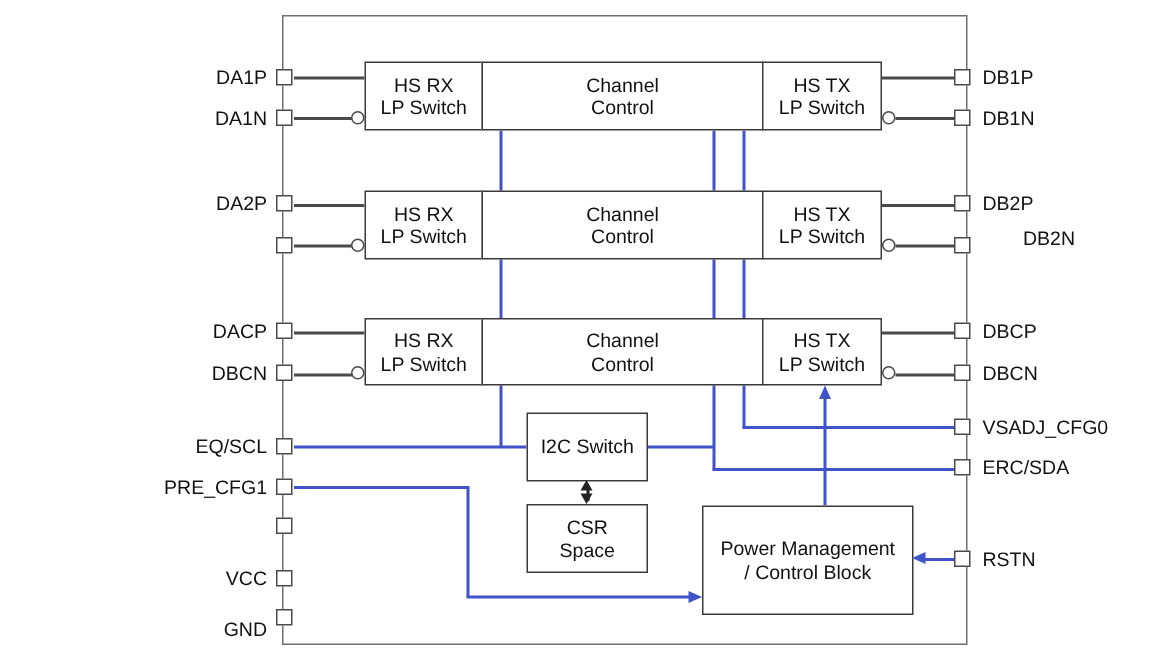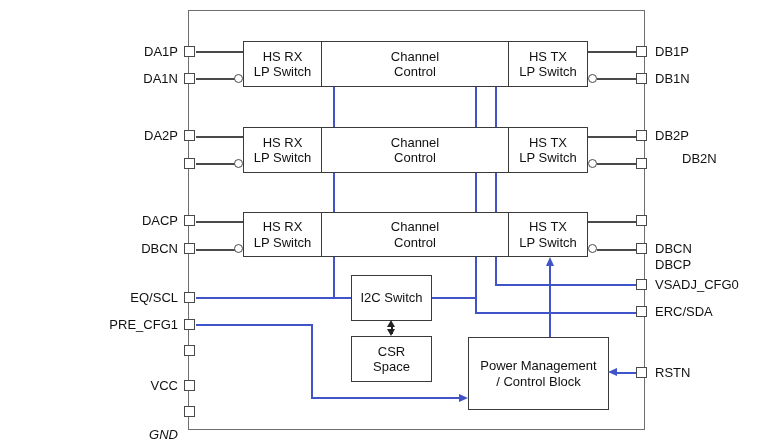--- a/index.html
+++ b/index.html
@@ -155,35 +155,35 @@
   <div class="pin" style="left:184px;top:406px;"></div>
 
   <div class="plabel pl-left" style="left:66px;top:44px;">DA1P</div>
   <div class="plabel pl-left" style="left:66px;top:71px;">DA1N</div>
   <div class="plabel pl-left" style="left:66px;top:128px;">DA2P</div>
   <div class="plabel pl-left" style="left:66px;top:213px;">DACP</div>
   <div class="plabel pl-left" style="left:66px;top:241px;">DBCN</div>
   <div class="plabel pl-left" style="left:66px;top:290px;">EQ/SCL</div>
   <div class="plabel pl-left" style="left:66px;top:317px;">PRE_CFG1</div>
   <div class="plabel pl-left" style="left:66px;top:378px;">VCC</div>
-  <div class="plabel pl-left" style="left:66px;top:427px;font-style:italic;">GND</div>
+  <div class="plabel pl-left" style="left:66px;top:412px;">GND</div>
 
   <div class="pin" style="left:636px;top:46px;"></div>
   <div class="pin" style="left:636px;top:73px;"></div>
   <div class="pin" style="left:636px;top:130px;"></div>
   <div class="pin" style="left:636px;top:158px;"></div>
   <div class="pin" style="left:636px;top:215px;"></div>
   <div class="pin" style="left:636px;top:243px;"></div>
   <div class="pin" style="left:636px;top:279px;"></div>
   <div class="pin" style="left:636px;top:306px;"></div>
   <div class="pin" style="left:636px;top:367px;"></div>
 
   <div class="plabel pl-right" style="left:655px;top:44px;">DB1P</div>
   <div class="plabel pl-right" style="left:655px;top:71px;">DB1N</div>
   <div class="plabel pl-right" style="left:655px;top:128px;">DB2P</div>
   <div class="plabel pl-right" style="left:655px;top:151px;margin-left:27px;">DB2N</div>
-  <div class="plabel pl-right" style="left:655px;top:213px;margin-top:44px;">DBCP</div>
+  <div class="plabel pl-right" style="left:655px;top:213px;">DBCP</div>
   <div class="plabel pl-right" style="left:655px;top:241px;">DBCN</div>
   <div class="plabel pl-right" style="left:655px;top:277px;">VSADJ_CFG0</div>
   <div class="plabel pl-right" style="left:655px;top:304px;">ERC/SDA</div>
   <div class="plabel pl-right" style="left:655px;top:365px;">RSTN</div>
 
 </div>
 
 </body></html>

